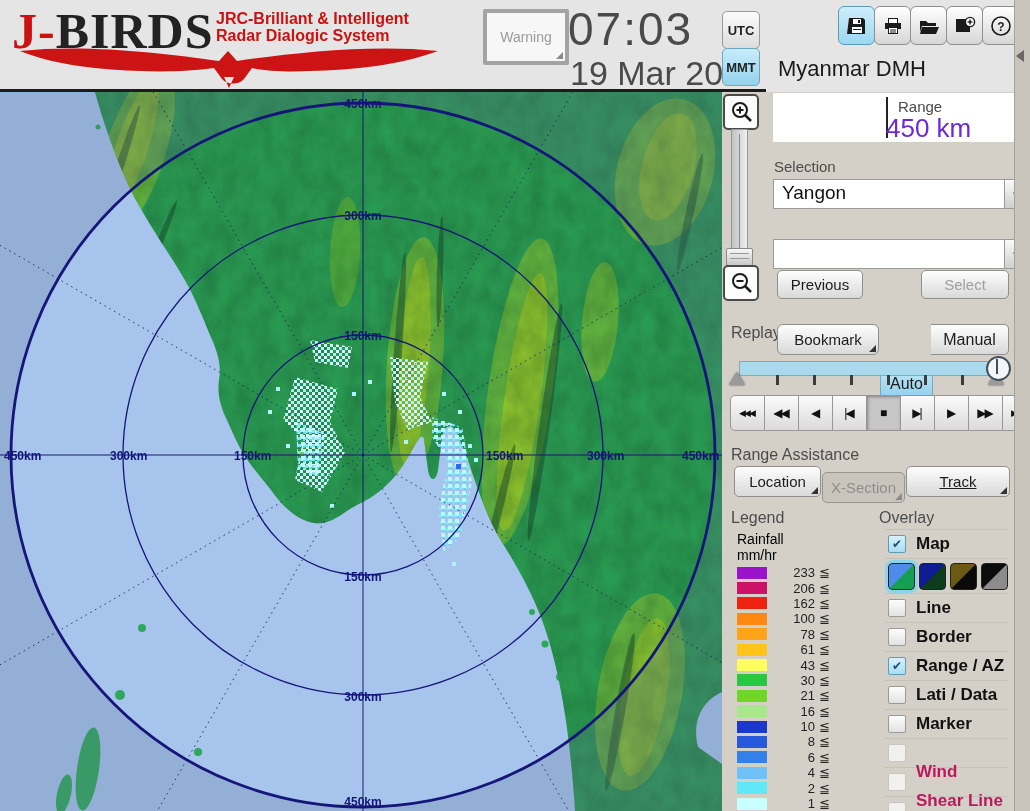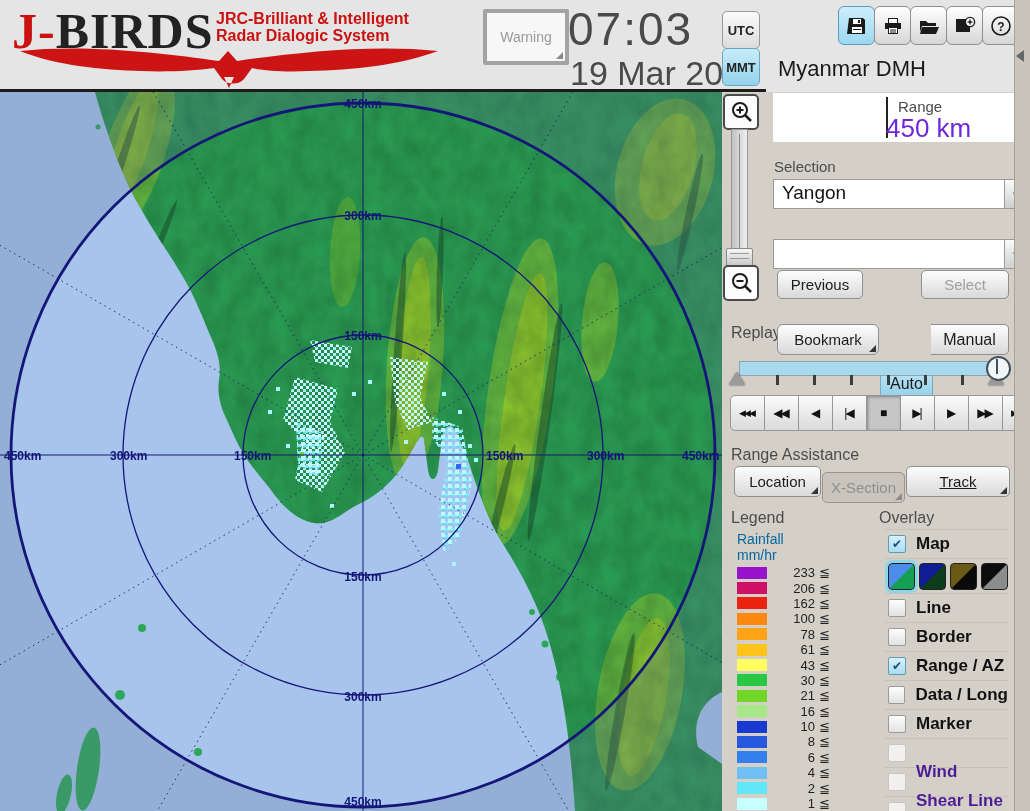--- a/index.html
+++ b/index.html
@@ -80,21 +80,21 @@
   
   .lg-row{display:flex;align-items:center;height:15.4px;}
   .lg-swatch{width:30px;height:12px;margin-left:6px;}
   .lg-val{width:48px;text-align:right;font-size:13px;color:#222;}
   .lg-sym{font-size:13px;color:#222;margin-left:4px;}
 
   
   .ov-rows{left:884px;top:529px;width:124px;border-top:1px solid #c6c2ba;}
   .ov-row{position:relative;height:28px;border-bottom:1px solid #c6c2ba;display:flex;align-items:center;}
   .ov-label{margin-left:10px;font-size:17px;font-weight:bold;color:#111;white-space:nowrap;}
-  .ov-row.dis .ov-label{color:#4c1d95;margin-top:37px;}
+  .ov-row.dis .ov-label{color:#be185d;margin-top:37px;}
   .checkbox{width:16px;height:16px;margin-left:4px;border:1px solid #9a9a9a;border-radius:2px;
             background:linear-gradient(#fdfdfd,#e2e2e2);display:flex;align-items:center;justify-content:center;
             font-size:12px;color:#15537e;}
   .checkbox.checked{background:linear-gradient(#d9f1fb,#aadcf0);border-color:#5e9cba;}
   .ov-row.dis .checkbox{border-color:#c6c6c6;background:#f2f0ec;}
   .swatch-row{height:34px;border-bottom:1px solid #c6c2ba;display:flex;align-items:center;}
   .map-swatch{width:25px;height:25px;border:1px solid #222;border-radius:4px;margin-left:4px;}
   .map-swatch.sel{outline:3px solid #8ed4ea;}
 </style>
 </head>
@@ -392,21 +392,21 @@
   <div class="abs btn pressed" style="left:822px;top:472px;width:81px;height:29px;">
     <span>X-Section</span>
     <span class="corner-tri"></span>
   </div>
   <div class="abs btn" style="left:906px;top:466px;width:102px;height:29px;text-decoration:underline;">
     <span>Track</span>
     <span class="corner-tri" style="border-bottom-color:#333;"></span>
   </div>
 
   <div class="abs sec-label" style="left:731px;top:509px;font-size:16px;">Legend</div>
-  <div class="abs" style="left:737px;top:531px;font-size:14px;color:#0369a1;">
+  <div class="abs" style="left:737px;top:531px;font-size:14px;color:#000000;">
     <div>Rainfall</div>
     <div>mm/hr</div>
   </div>
   <div class="abs" id="legend-rows" style="left:731px;top:565px;width:130px;">
       <div class="lg-row">
         <div class="lg-swatch" style="background: rgb(153, 19, 204);"></div>
         <div class="lg-val">233</div>
         <div class="lg-sym">≦</div>
       </div>
       <div class="lg-row">
@@ -505,21 +505,21 @@
       <div class="ov-row">
         <div class="checkbox"></div>
         <div class="ov-label">Border</div>
       </div>
       <div class="ov-row">
         <div class="checkbox checked">✔</div>
         <div class="ov-label">Range / AZ</div>
       </div>
       <div class="ov-row">
         <div class="checkbox"></div>
-        <div class="ov-label">Data / Long</div>
+        <div class="ov-label">Lati / Data</div>
       </div>
       <div class="ov-row">
         <div class="checkbox"></div>
         <div class="ov-label">Marker</div>
       </div>
       <div class="ov-row dis">
         <div class="checkbox"></div>
         <div class="ov-label">Wind</div>
       </div>
       <div class="ov-row dis">

